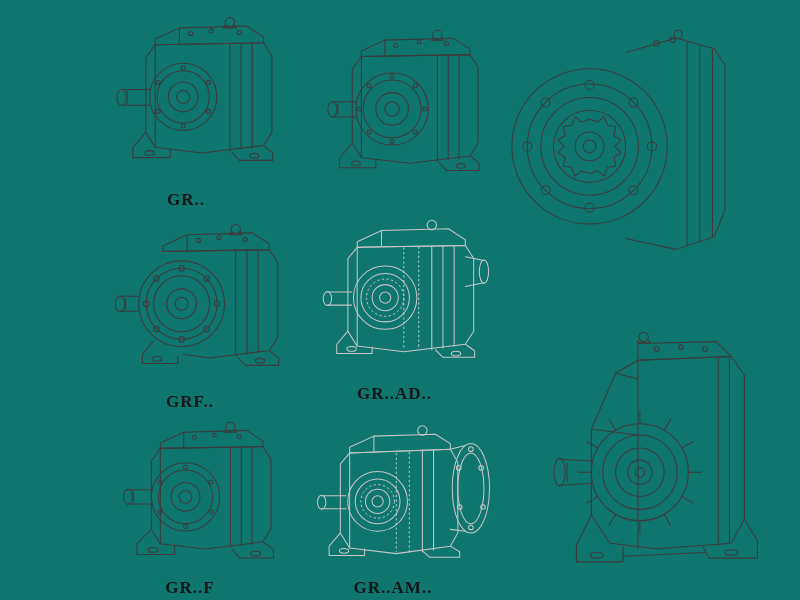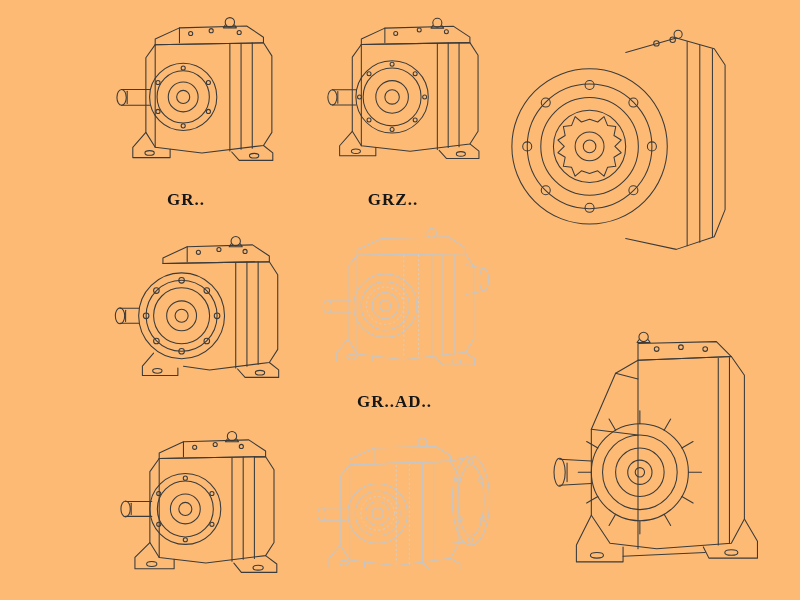--- a/index.html
+++ b/index.html
@@ -1,16 +1,16 @@
 <!DOCTYPE html>
 <html><head>
 <meta charset="utf-8">
 <style>
   html,body{margin:0;padding:0;background:#ffffff;}
-  #stage{position:relative;width:800px;height:600px;background:#fdba74;overflow:hidden;
+  #stage{position:relative;width:800px;height:600px;background:#0f766e;overflow:hidden;
          font-family:"Liberation Serif",serif;}
   .cell{position:absolute;display:flex;flex-direction:column;align-items:stretch;}
   .draw{flex:1 1 auto;min-height:0;}
   .draw svg{width:100%;height:100%;display:block;}
   .caption{flex:0 0 24px;text-align:center;font-weight:bold;font-size:17px;
            color:#161616;letter-spacing:1px;line-height:24px;}
   .caption-lg{font-size:20px;flex-basis:28px;line-height:28px;}
   .ink{stroke:#3b3b3b;fill:none;stroke-width:1.15;stroke-linejoin:round;stroke-linecap:round;}
   .ghost{stroke:#c6c6c6;fill:none;stroke-width:1.1;stroke-linejoin:round;stroke-linecap:round;}
   .ghost-d{stroke:#cfcfcf;fill:none;stroke-width:1;stroke-dasharray:2.5 2.5;}
@@ -106,21 +106,20 @@
           </g>
           <g>
             <path d="M60,128 L46,144 L46,155 L86,155 L86,146"></path>
               <ellipse cx="64" cy="150" rx="5" ry="2.5"></ellipse>
             <path d="M190,142 L200,150 L200,158 L164,158 L156,149"></path>
               <ellipse cx="180" cy="153" rx="5" ry="2.5"></ellipse>
           </g>
         </g>
       </svg>
     </div>
-    <figcaption class="caption">GRZ..</figcaption>
   </figure>
 
   <figure class="cell" style="left:492px;top:0px;width:262px;height:300px;margin:0">
     <div class="draw">
       <svg viewBox="0 0 290 268" preserveAspectRatio="xMidYMid meet">
         <g class="ink">
           <g>
             <path d="M148,26 L204,10 L246,22 L258,40 L258,200 L246,230 L204,244 L148,232"></path>
             <path d="M216,14 L216,240 M230,18 L230,236 M244,22 L244,230"></path>
             <circle cx="182" cy="16" r="3"></circle>
@@ -188,23 +187,24 @@
           </g>
           <g>
             <path d="M66,132 L54,146 L54,156 L92,156 L92,148"></path>
               <ellipse cx="70" cy="151" rx="5" ry="2.5"></ellipse>
             <path d="M190,142 L200,150 L200,158 L164,158 L156,149"></path>
               <ellipse cx="180" cy="153" rx="5" ry="2.5"></ellipse>
           </g>
         </g>
       </svg>
     </div>
-  </figure>
-
-  <figure class="cell" style="left:292px;top:212px;width:205px;height:202px;margin:0">
+    <figcaption class="caption">GRF..</figcaption>
+  </figure>
+
+  <figure class="cell" style="left:292px;top:204px;width:205px;height:202px;margin:0">
     <div class="draw">
       <svg viewBox="0 0 220 178" preserveAspectRatio="xMidYMid meet">
         <g class="ghost">
           <path d="M70,34 L96,22 L168,20 L186,32 L186,38 L70,40 Z"></path>
             <path d="M96,22 L96,38"></path>
           <circle cx="150" cy="16" r="5"></circle>
           <path d="M70,40 L186,38 L195,52 L195,130 L186,144 L120,152 L70,146 L60,130 L60,52 Z"></path>
           <path d="M70,40 L70,146"></path>
           <path d="M150,39 L150,150 M162,38.5 L162,148 M174,38 L174,146"></path>
           <circle cx="100" cy="94" r="34"></circle>
@@ -268,20 +268,21 @@
           </g>
           <g>
             <path d="M62,126 L46,142 L46,154 L88,154 L88,144"></path>
               <ellipse cx="64" cy="149" rx="5.5" ry="2.6"></ellipse>
             <path d="M186,140 L198,149 L198,158 L160,158 L152,148"></path>
               <ellipse cx="178" cy="153" rx="5.5" ry="2.6"></ellipse>
           </g>
         </g>
       </svg>
     </div>
+    <figcaption class="caption">GR..F</figcaption>
   </figure>
 
   <figure class="cell" style="left:288px;top:410px;width:210px;height:190px;margin:0">
     <div class="draw">
       <svg viewBox="0 0 225 178" preserveAspectRatio="xMidYMid meet">
         <g class="ghost">
           <path d="M66,40 L92,28 L158,26 L174,36 L174,42 L66,46 Z"></path>
             <path d="M92,28 L92,44"></path>
           <circle cx="144" cy="22" r="5"></circle>
           <path d="M66,46 L174,42 L182,56 L182,132 L174,146 L116,154 L66,148 L56,132 L56,58 Z"></path>
@@ -307,20 +308,21 @@
               <circle cx="183" cy="62" r="2.5"></circle>
             <path d="M174,42 L190,38 M174,128 L190,130"></path>
           </g>
         </g>
         <g class="ghost-d">
           <circle cx="96" cy="98" r="18"></circle>
           <path d="M116,46 L116,152 M130,45 L130,153"></path>
         </g>
       </svg>
     </div>
+    <figcaption class="caption">GR..AM..</figcaption>
   </figure>
 
   <figure class="cell" style="left:498px;top:300px;width:280px;height:296px;margin:0">
     <div class="draw">
       <svg viewBox="0 0 300 280" preserveAspectRatio="xMidYMid meet">
         <g class="ink">
           <g>
             <path d="M150,28 L234,26 L250,42 L150,46 Z"></path>
             <circle cx="170" cy="34" r="2.5"></circle>
               <circle cx="196" cy="32" r="2.5"></circle>

